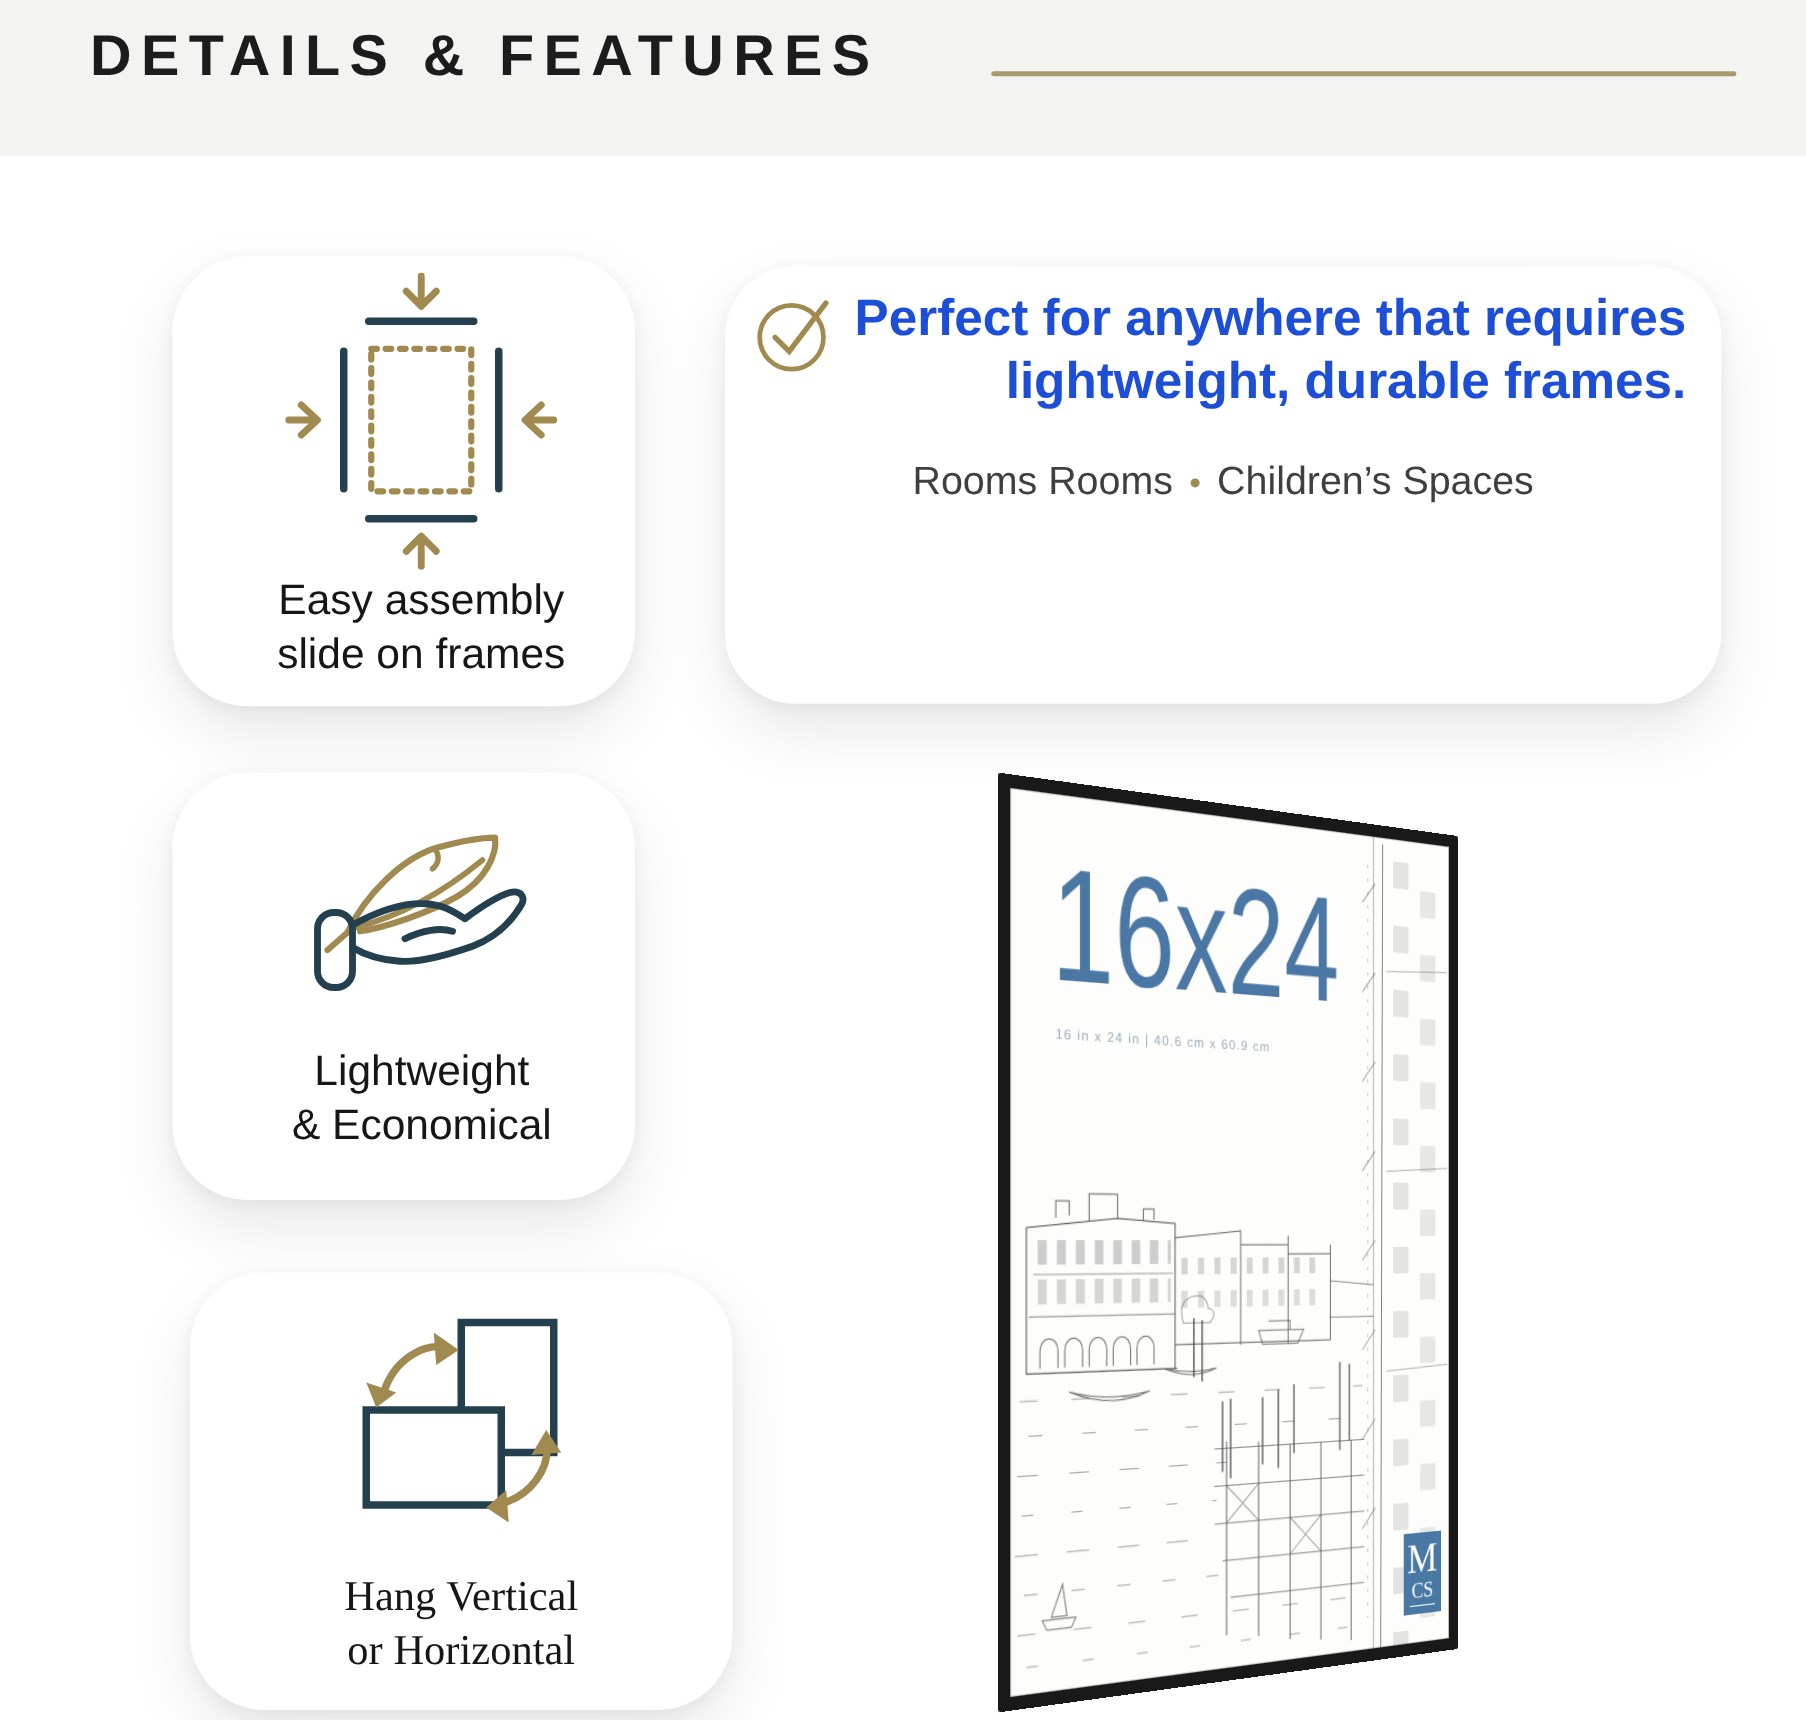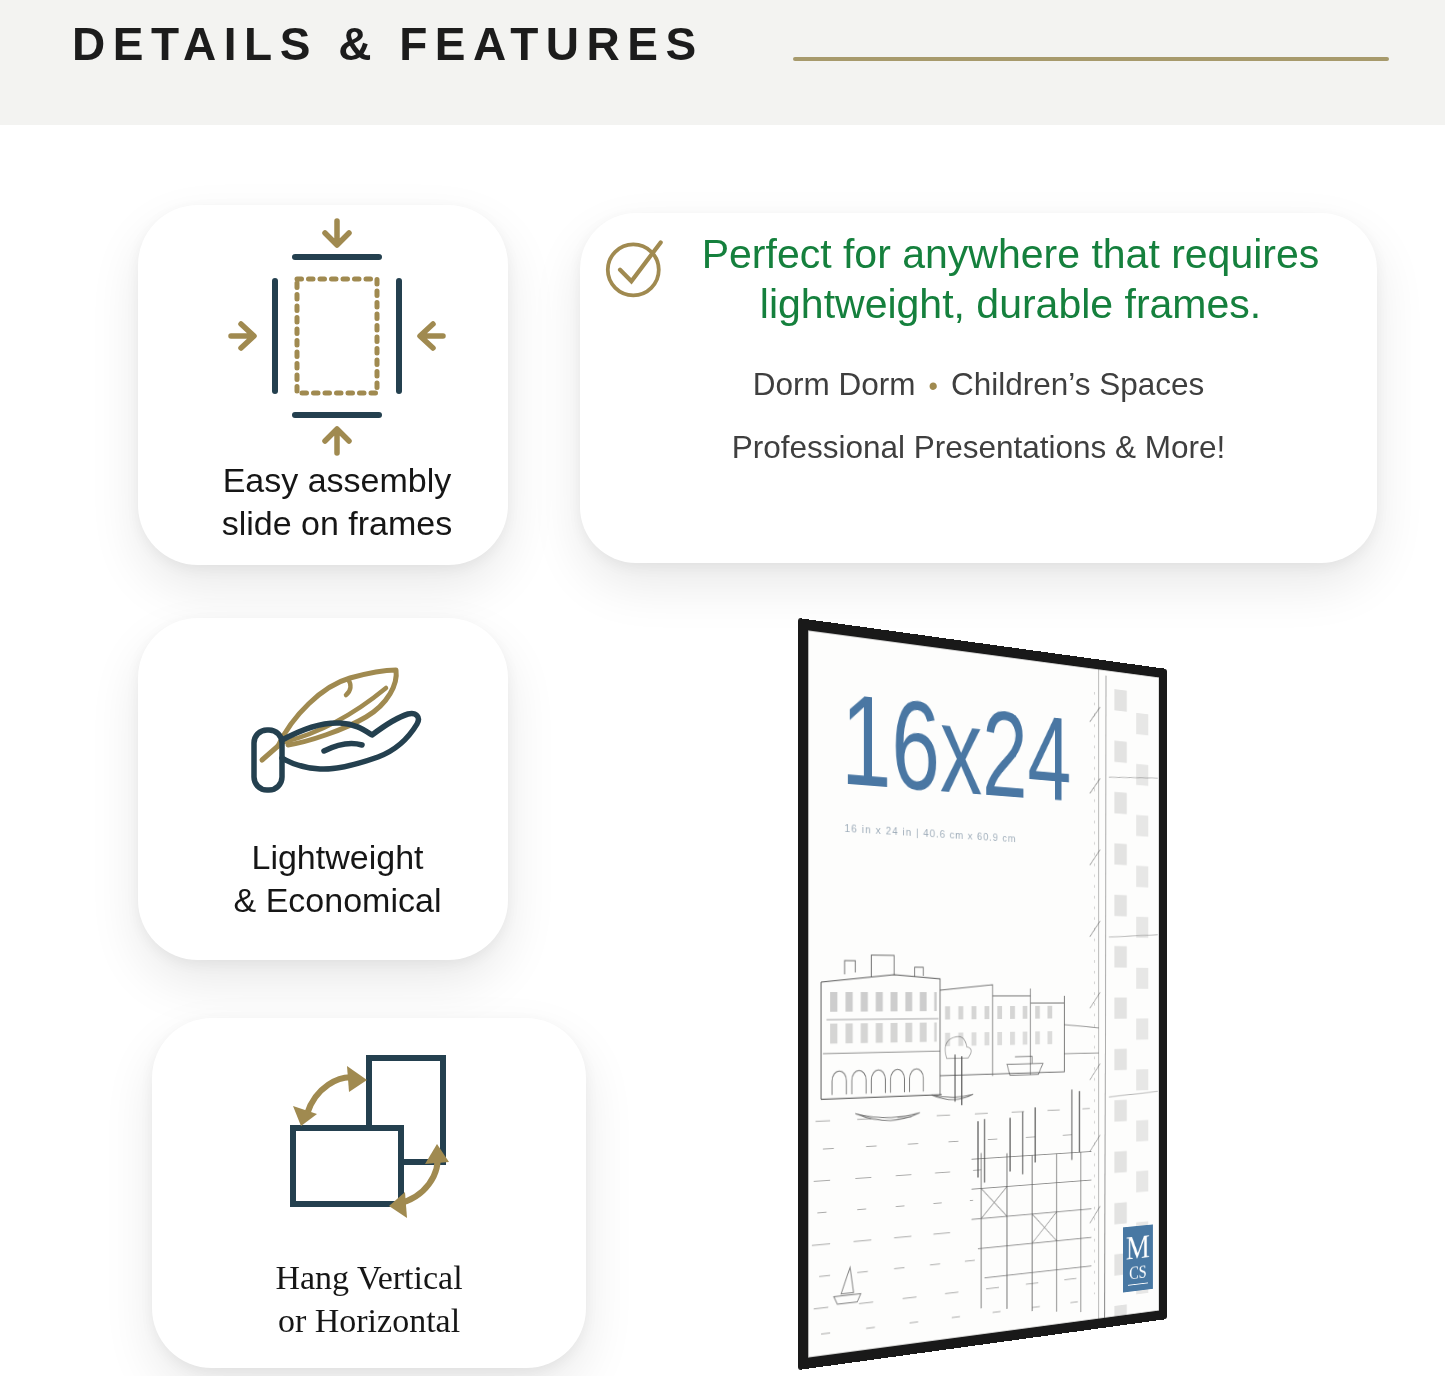--- a/index.html
+++ b/index.html
@@ -45,21 +45,21 @@
   .card2 .label{margin-top:30px;}
   .card3 .label{margin-top:28px;}
 
   .gold{stroke:var(--gold);}
   .navy{stroke:var(--navy);}
   .goldfill{fill:var(--gold);}
 
   
   .check{position:absolute;left:24px;top:20px;}
   .bheading{position:absolute;left:92px;right:28px;top:16px;margin:0;
-    font-size:41px;line-height:50px;font-weight:400;color:#15803d;text-align:center;}
+    font-size:41px;line-height:50px;font-weight:700;color:#1d4ed8;text-align:right;}
   .blines{position:absolute;left:12px;right:12px;top:153px;text-align:center;
     font-size:31.5px;color:var(--body);}
   .blines p{margin:0 0 26px;}
   .blines .dot{color:var(--gold);padding:0 13px;font-size:.85em;}
 
   
   .frame{
     position:absolute;left:798px;top:618px;width:460px;height:752px;
     background:#191919;border-radius:3px;
     transform-origin:left center;
@@ -159,22 +159,21 @@
 <section class="card bigcard">
   <svg class="check" width="68" height="68" viewBox="0 0 72 72" fill="none" stroke-linecap="round">
     <circle class="gold" cx="31" cy="39" r="27" stroke-width="4"></circle>
     <path class="gold" d="M17 39 L29 51 L60 10" stroke-width="4.5"></path>
   </svg>
   <h2 class="bheading">
     <span>Perfect for anywhere that requires</span><br>
     <span>lightweight, durable frames.</span>
   </h2>
   <div class="blines">
-      <p><span>Dorm Dorm</span><span class="dot">•</span><span>Children’s Spaces</span></p>
-      <p><span>Professional Presentations &amp; More!</span></p>
+      <p><span>Rooms Rooms</span><span class="dot">•</span><span>Children’s Spaces</span></p>
     </div>
 </section>
 
 <div class="frame">
   <div class="insert">
 
     <svg class="sketch" viewBox="0 0 436 728" preserveAspectRatio="none" fill="none" stroke="#474747" stroke-width="1">
 
       <g>
         <line x1="352" y1="0" x2="352" y2="728" opacity=".45"></line>

